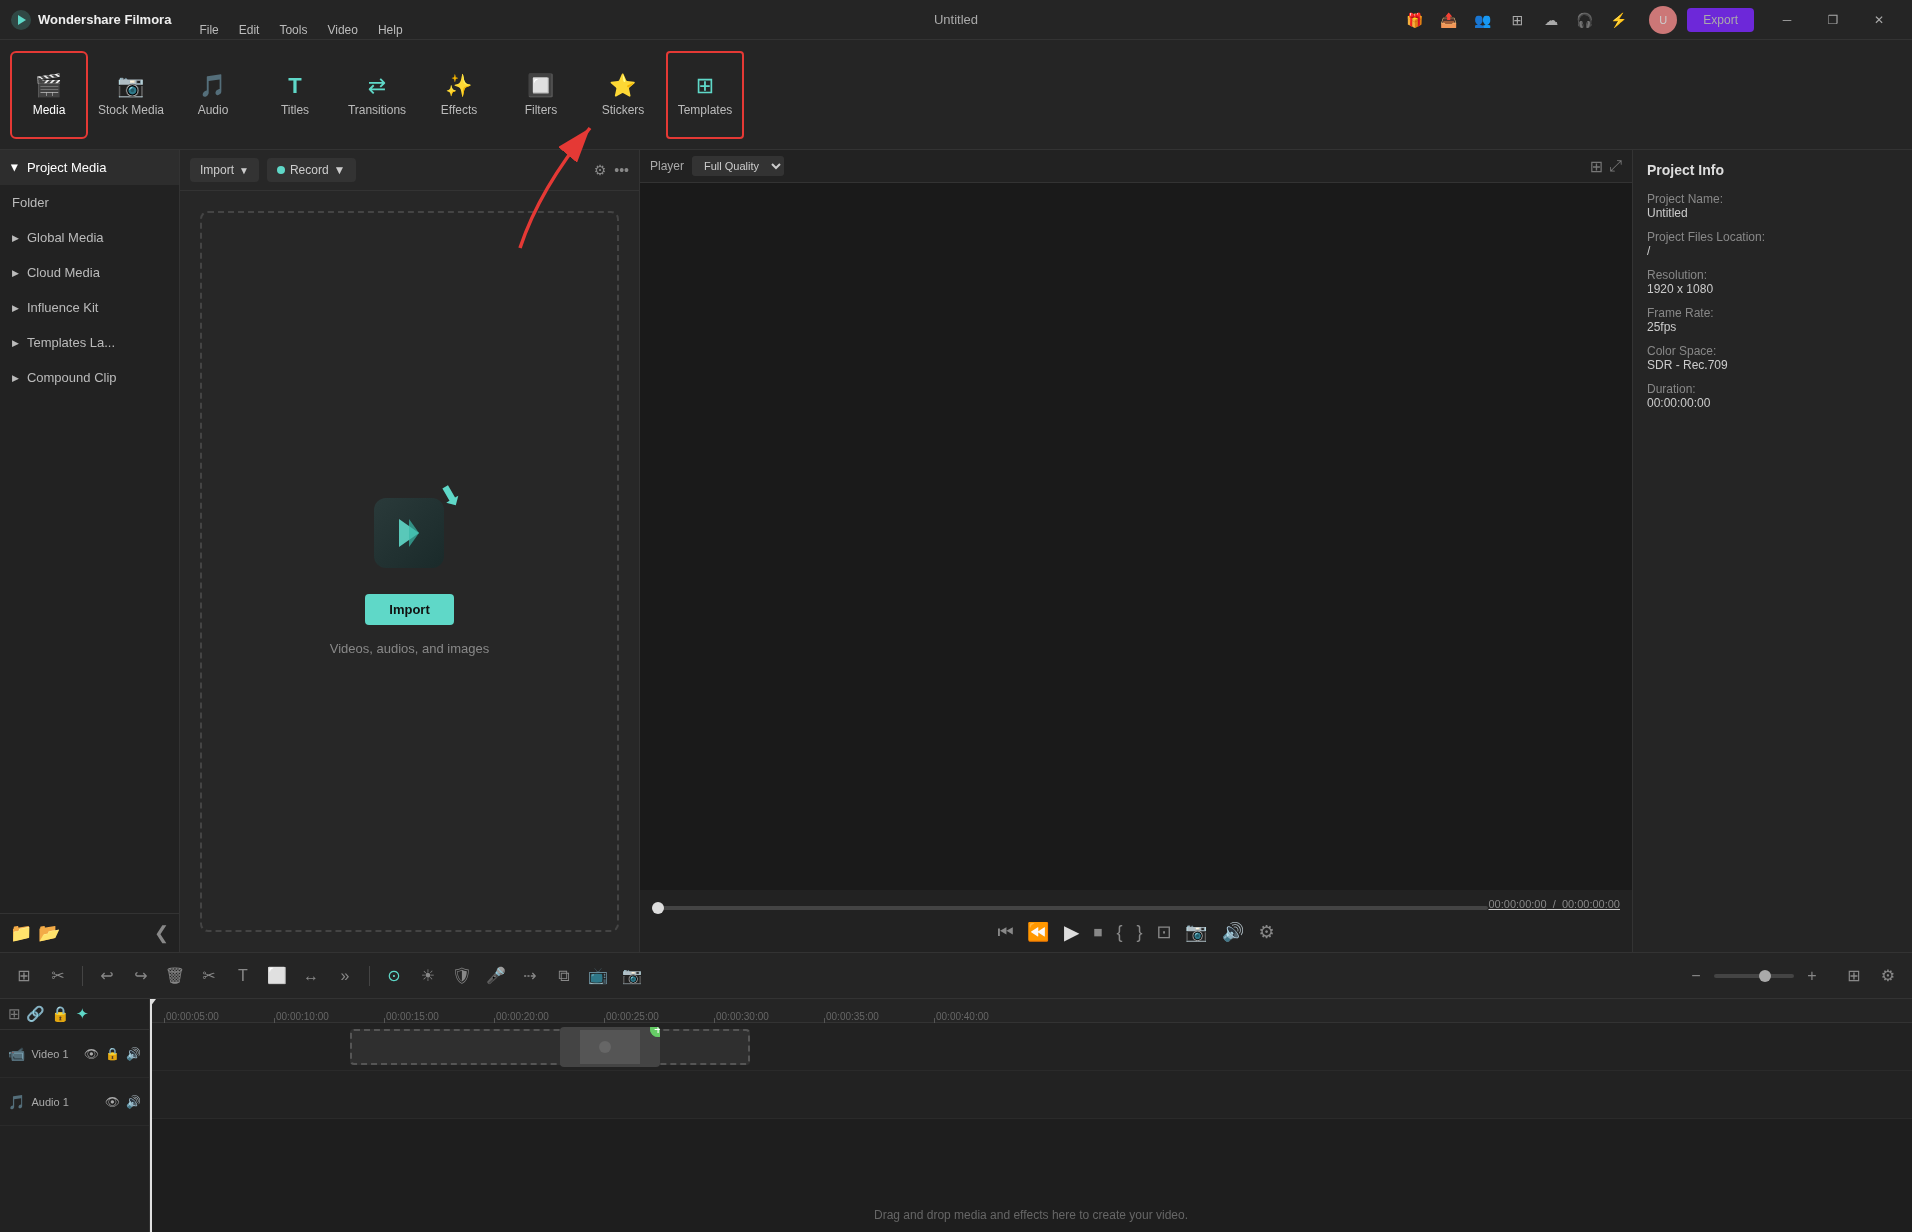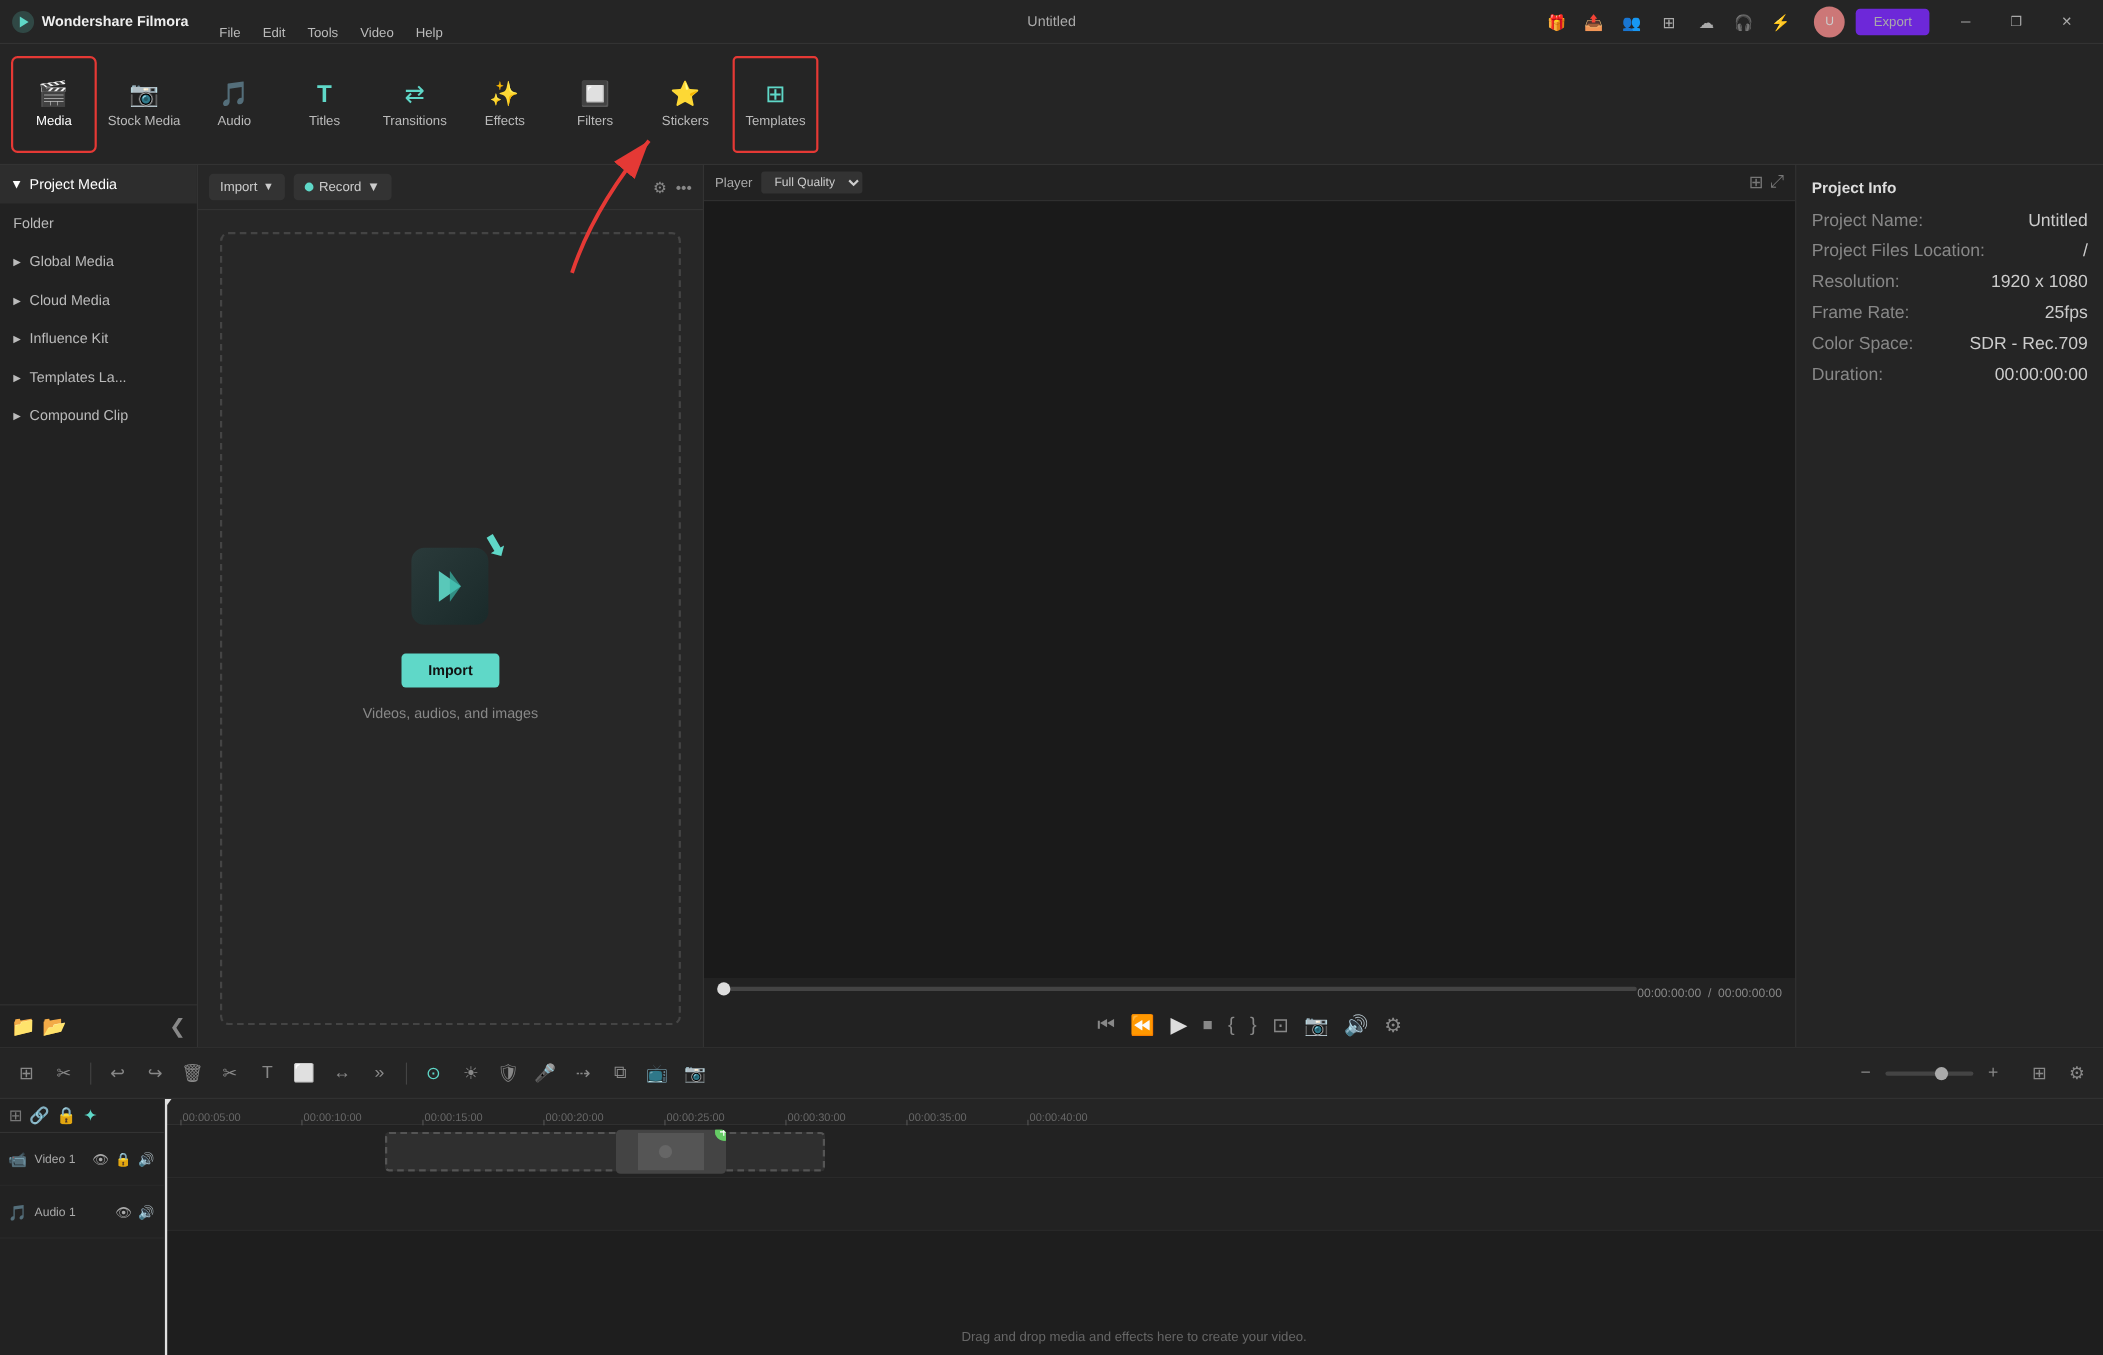--- a/index.html
+++ b/index.html
@@ -352,21 +352,22 @@
       font-size: 16px;
       color: #777;
     }
     .player-screen {
       flex: 1;
       background: #1a1a1a;
     }
     .player-progress {
       padding: 8px 12px 4px;
       display: flex;
-      align-items: flex-start;
+      align-items: flex-end;
+      text-decoration: underline;
     }
     .progress-bar {
       flex: 1;
       height: 4px;
       background: #444;
       border-radius: 2px;
       position: relative;
     }
     .progress-bar .thumb {
       width: 12px;
@@ -409,21 +410,22 @@
     .right-panel-title {
       font-size: 14px;
       font-weight: 600;
       color: #ddd;
       margin-bottom: 14px;
     }
     .info-row {
       display: flex;
       justify-content: space-between;
       margin-bottom: 10px;
-      font-size: 16px;
+      font-size: 12px;
+      flex-direction: column;
     }
     .info-label { color: #888; }
     .info-value { color: #ccc; }
 
     
     #timeline {
       height: 280px;
       background: #1e1e1e;
       border-top: 1px solid #333;
       display: flex;

